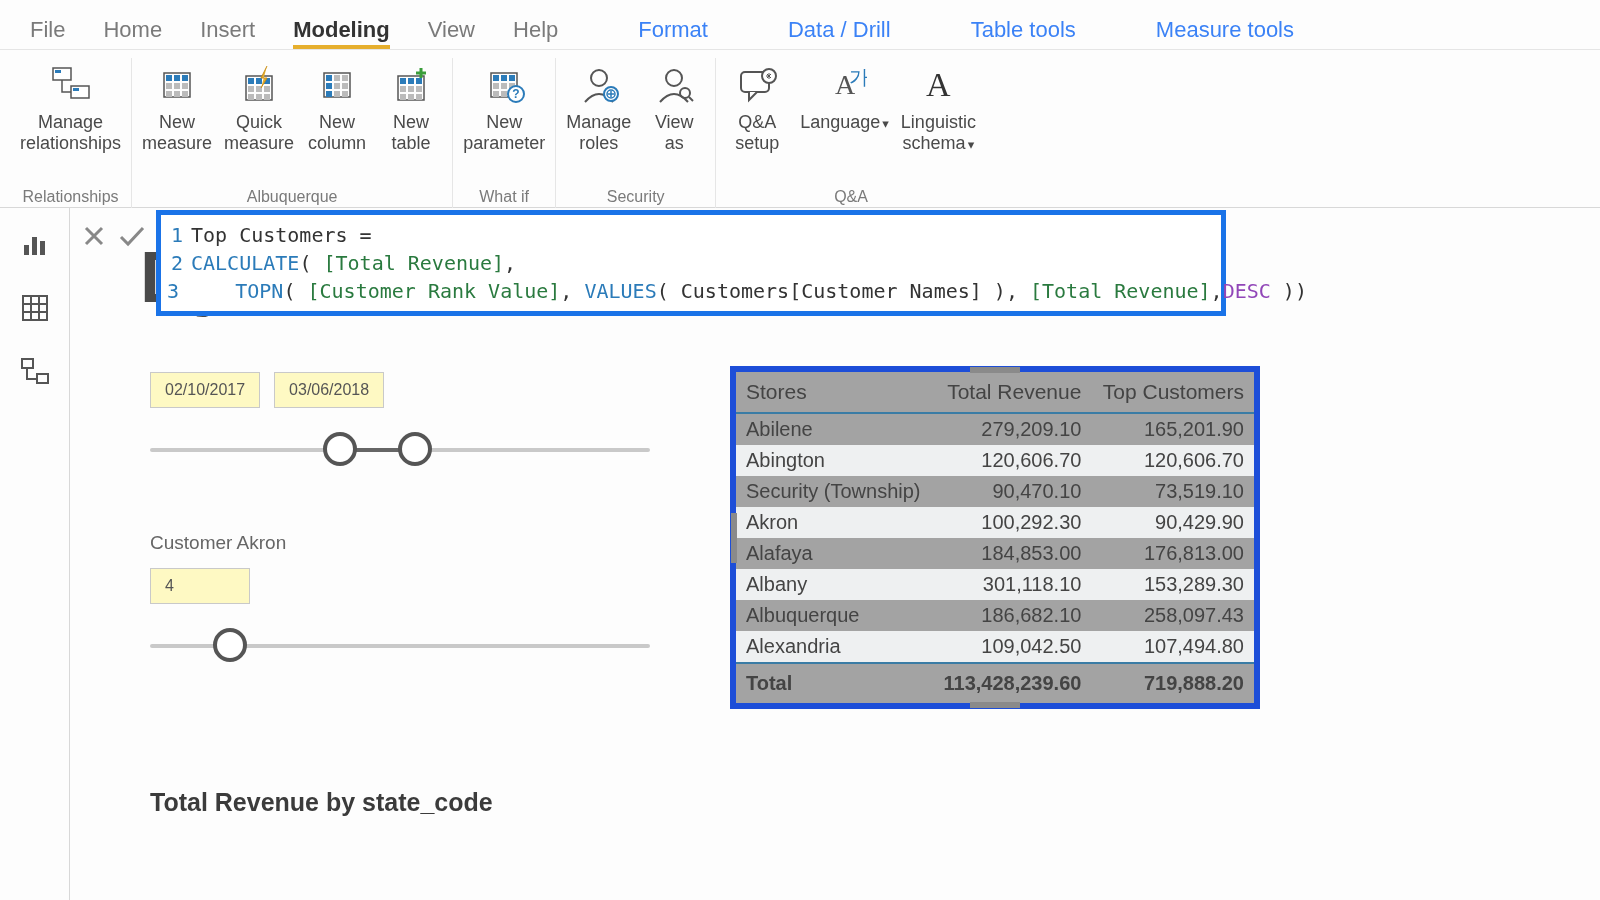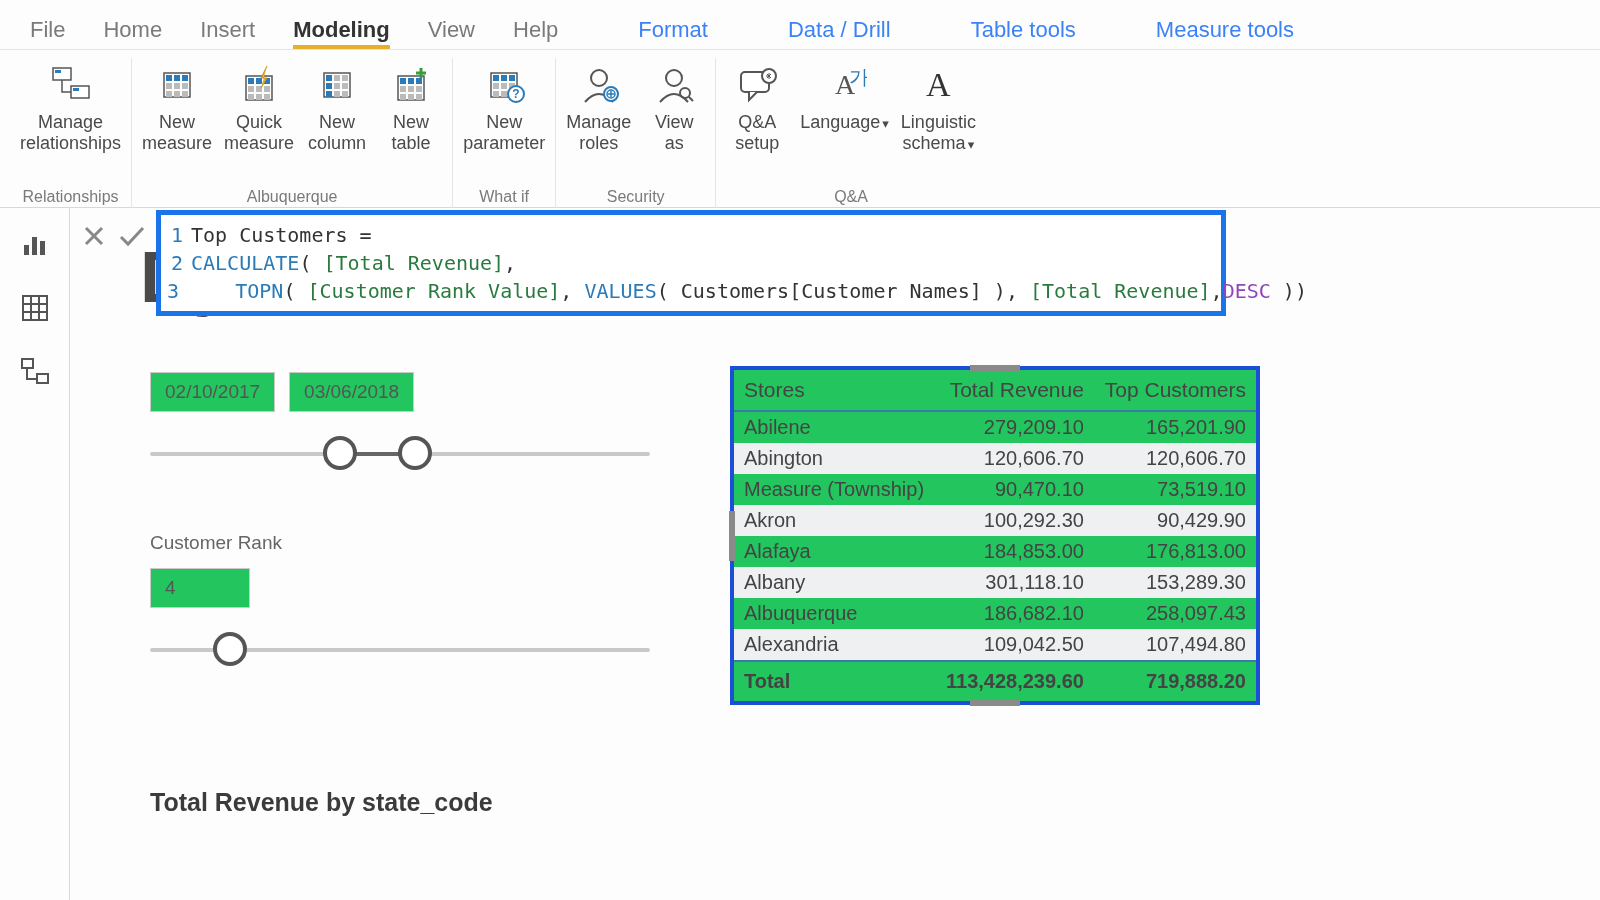--- a/index.html
+++ b/index.html
@@ -182,23 +182,23 @@
   }
   .slicer-title {
     font-size: 19px;
     color: #666;
     margin-bottom: 14px;
   }
   .pill-row { display: flex; gap: 14px; }
   .pill {
     border: 1px solid #c9c9c9;
     padding: 8px 14px;
-    font-size: 19px;
+    font-size: 16px;
     color: #555;
-    background: #22c55e;
+    background: #fef9c3;
   }
   .range-slider {
     position: relative;
     margin-top: 24px;
     height: 36px;
     width: 500px;
   }
   .range-track {
     position: absolute;
     top: 16px; left: 0; right: 0;
@@ -221,23 +221,23 @@
     border: 4px solid #555;
   }
   .single-slider .range-thumb { }
 
   
   .table-visual {
     position: absolute;
     left: 660px;
     top: 158px;
     width: 530px;
-    border: 4px solid #1d4ed8;
+    border: 6px solid #1d4ed8;
     font-size: 20px;
-    background:#22c55e;
+    background:#a3a3a3;
   }
   .table-visual::before, .table-visual::after {
     content:"";
     position:absolute;
     background:#8a8a8a;
     width:50px; height:6px;
   }
   .table-visual::before { top:-5px; left:50%; transform:translateX(-50%); }
   .table-visual::after { bottom:-5px; left:50%; transform:translateX(-50%); }
   .tv-side-handle {
@@ -572,21 +572,21 @@
       </div>
       <div class="range-slider">
         <div class="range-track"></div>
         <div class="range-fill" id="date-fill" style="left: 38%; width: 15%;"></div>
         <div class="range-thumb" id="date-thumb1" style="left: calc(38% - 17px);"></div>
         <div class="range-thumb" id="date-thumb2" style="left: calc(53% - 17px);"></div>
       </div>
     </div>
 
     <div class="slicer" style="left:80px; top:324px;">
-      <div class="slicer-title">Customer Rank</div>
+      <div class="slicer-title">Customer Akron</div>
       <div class="pill-row">
         <div class="pill" style="min-width:100px;">4</div>
       </div>
       <div class="range-slider single-slider">
         <div class="range-track"></div>
         <div class="range-thumb" id="rank-thumb" style="left: calc(16% - 17px);"></div>
       </div>
     </div>
 
     <div class="table-visual">
@@ -604,21 +604,21 @@
               <td>Abilene</td>
               <td class="num">279,209.10</td>
               <td class="num">165,201.90</td>
             </tr>
             <tr>
               <td>Abington</td>
               <td class="num">120,606.70</td>
               <td class="num">120,606.70</td>
             </tr>
             <tr>
-              <td>Measure (Township)</td>
+              <td>Security (Township)</td>
               <td class="num">90,470.10</td>
               <td class="num">73,519.10</td>
             </tr>
             <tr>
               <td>Akron</td>
               <td class="num">100,292.30</td>
               <td class="num">90,429.90</td>
             </tr>
             <tr>
               <td>Alafaya</td>

